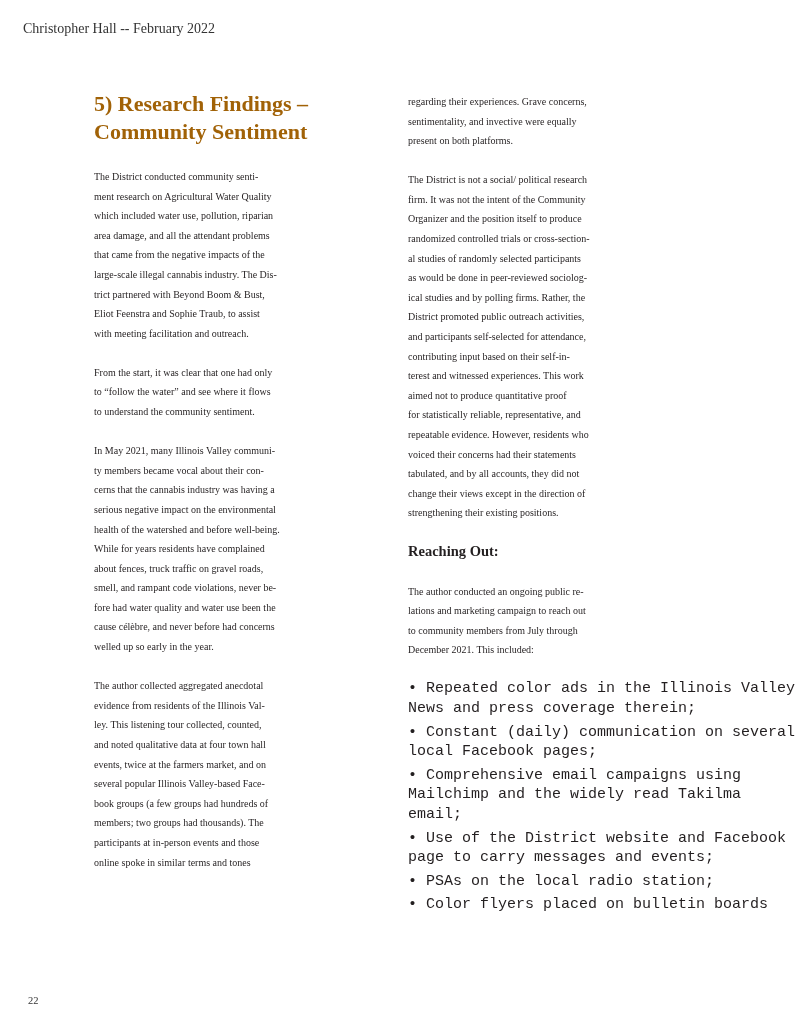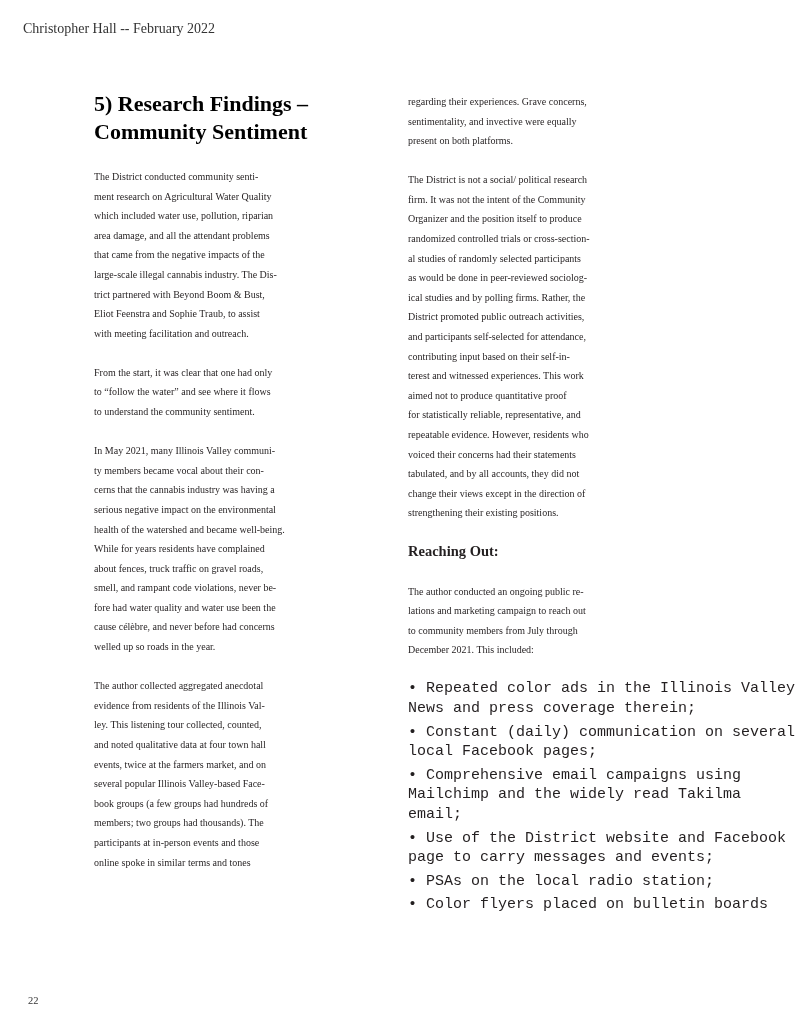--- a/index.html
+++ b/index.html
@@ -3,21 +3,21 @@
   <meta charset="utf-8">
   <style>
     html, body { margin: 0; padding: 0; background: #ffffff; }
     body { width: 800px; height: 1035px; position: relative; overflow: hidden;
            font-family: "Liberation Serif", "DejaVu Serif", serif; color: #231f20; }
     .running-header { position: absolute; left: 23px; top: 21px; font-size: 14px; color: #333; text-align: right; }
     .page-number { position: absolute; left: 28px; top: 995px; font-size: 10.5px; color: #333; }
     .col { position: absolute; top: 90px; }
     .col-left { left: 94px; width: 300px; }
     .col-right { left: 408px; width: 300px; top: 92px; }
-    .title { font-size: 22px; font-weight: bold; line-height: 28px; margin: 0 0 21px 0; color: #000000; }
+    .title { font-size: 22px; font-weight: bold; line-height: 28px; margin: 0 0 21px 0; color: #a16207; }
     .title .ln { display: block; white-space: nowrap; }
     .para { margin: 0 0 19.5px 0; font-size: 10px; line-height: 19.6px; }
     .para .ln { display: block; white-space: nowrap; }
     .subhead { font-weight: bold; font-size: 14.5px; line-height: 19.6px; margin: 0 0 19.5px 0; }
     .bullets { list-style: none; padding: 0; margin: 0; }
     .bullets li { font-size: 15px; line-height: 19.6px; margin: 0 0 4px 0; font-family: Liberation Mono, monospace; }
     .bullets li .ln { display: block; white-space: nowrap; }
   </style>
 </head>
 <body>
@@ -47,27 +47,27 @@
     <span class="ln">to “follow the water” and see where it flows</span>
     <span class="ln">to understand the community sentiment.</span>
   </p>
 
 
   <p class="para">
     <span class="ln">In May 2021, many Illinois Valley communi-</span>
     <span class="ln">ty members became vocal about their con-</span>
     <span class="ln">cerns that the cannabis industry was having a</span>
     <span class="ln">serious negative impact on the environmental</span>
-    <span class="ln">health of the watershed and became well-being.</span>
+    <span class="ln">health of the watershed and before well-being.</span>
     <span class="ln">While for years residents have complained</span>
     <span class="ln">about fences, truck traffic on gravel roads,</span>
     <span class="ln">smell, and rampant code violations, never be-</span>
     <span class="ln">fore had water quality and water use been the</span>
     <span class="ln">cause célèbre, and never before had concerns</span>
-    <span class="ln">welled up so roads in the year.</span>
+    <span class="ln">welled up so early in the year.</span>
   </p>
 
   <p class="para">
     <span class="ln">The author collected aggregated anecdotal</span>
     <span class="ln">evidence from residents of the Illinois Val-</span>
     <span class="ln">ley. This listening tour collected, counted,</span>
     <span class="ln">and noted qualitative data at four town hall</span>
     <span class="ln">events, twice at the farmers market, and on</span>
     <span class="ln">several popular Illinois Valley-based Face-</span>
     <span class="ln">book groups (a few groups had hundreds of</span>

